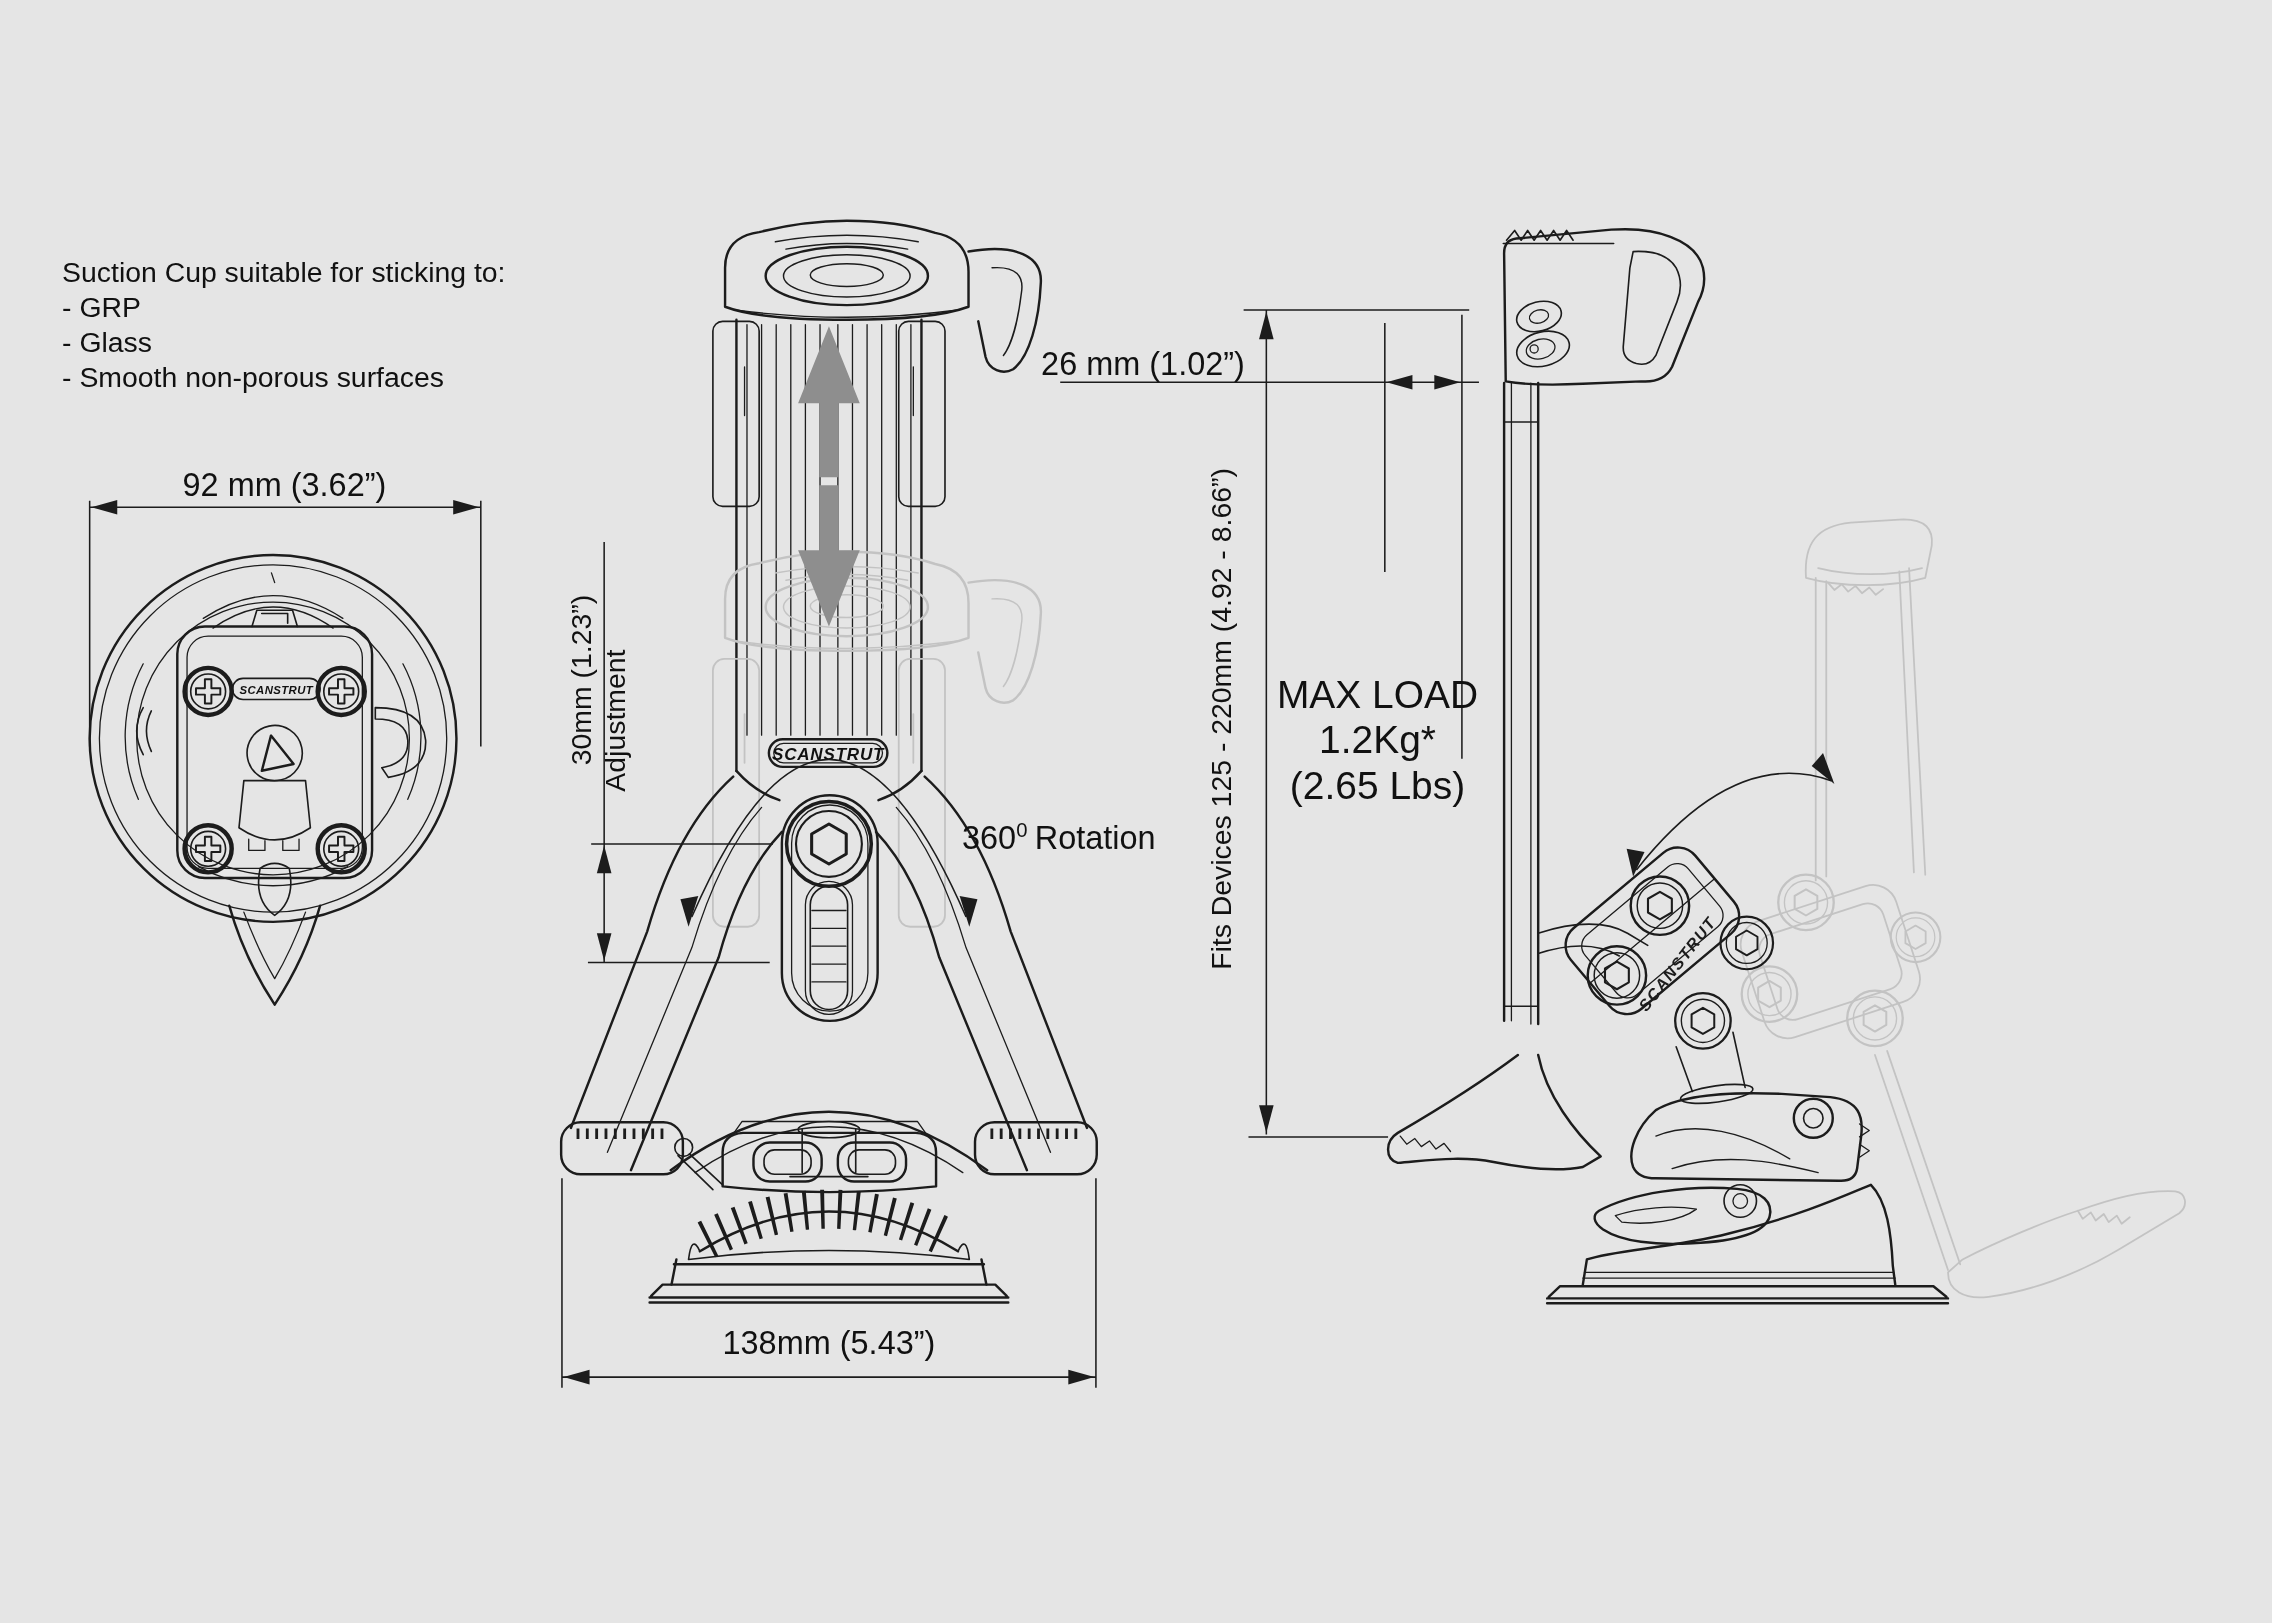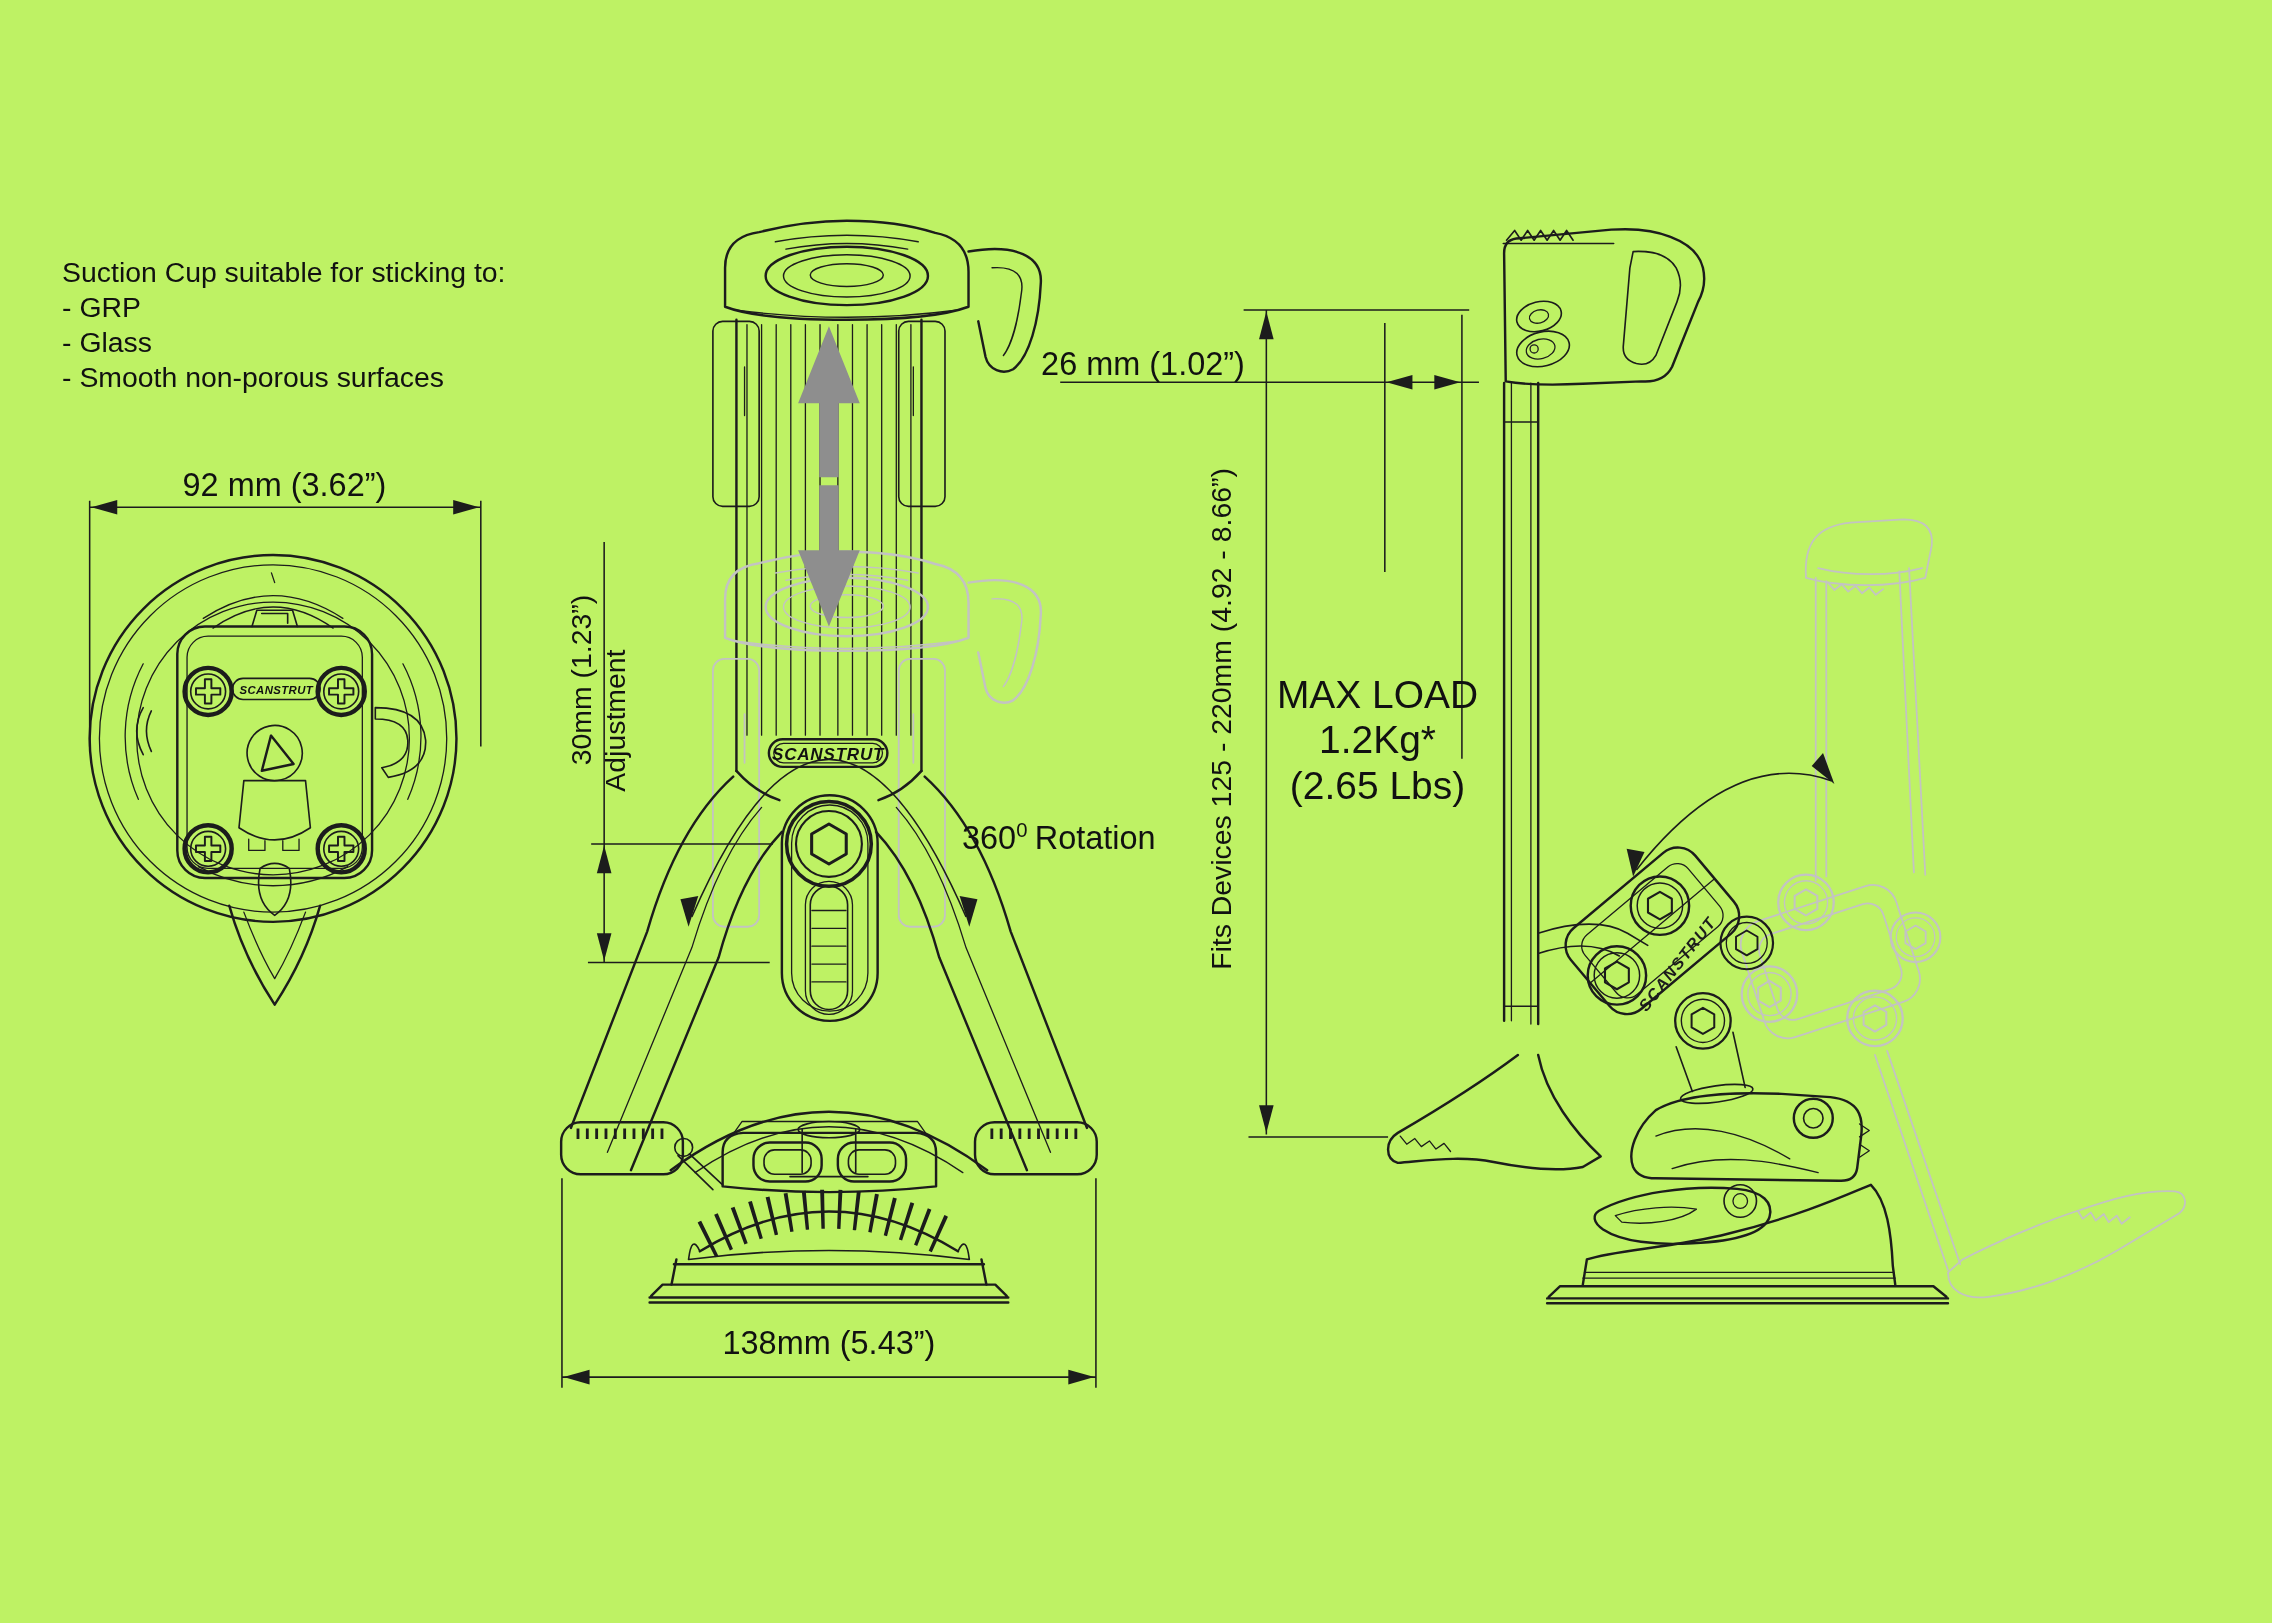--- a/index.html
+++ b/index.html
@@ -1,16 +1,16 @@
 <!DOCTYPE html>
 <html style="font-size:13px"><head>
 <meta charset="utf-8">
 <style>
   html,body{margin:0;padding:0;background:#ffffff;}
-  .stage{position:relative;width:2273px;height:1623px;background:#bef264;overflow:hidden;}
+  .stage{position:relative;width:2273px;height:1623px;background:#e5e5e5;overflow:hidden;}
   svg{display:block;}
   .ln      {stroke:#1c1c1c;stroke-width:3;fill:none;stroke-linejoin:round;stroke-linecap:round;}
   .ln-med  {stroke:#1c1c1c;stroke-width:2;fill:none;stroke-linejoin:round;stroke-linecap:round;}
   .ln-thin {stroke:#1c1c1c;stroke-width:1.6;fill:none;stroke-linejoin:round;stroke-linecap:round;}
   .ghost   {stroke:#c3c3c3;stroke-width:2.2;fill:none;stroke-linejoin:round;stroke-linecap:round;}
   .dim     {stroke:#1c1c1c;stroke-width:1.9;fill:none;}
   .arrow   {fill:#1c1c1c;stroke:none;}
   .garrow  {fill:#8e8e8e;stroke:none;}
   .vanes   {stroke:#1c1c1c;stroke-width:48;fill:none;stroke-dasharray:4.5 16.5;}
   .pad     {stroke:#1c1c1c;stroke-width:13;fill:none;stroke-dasharray:3.5 8;}

